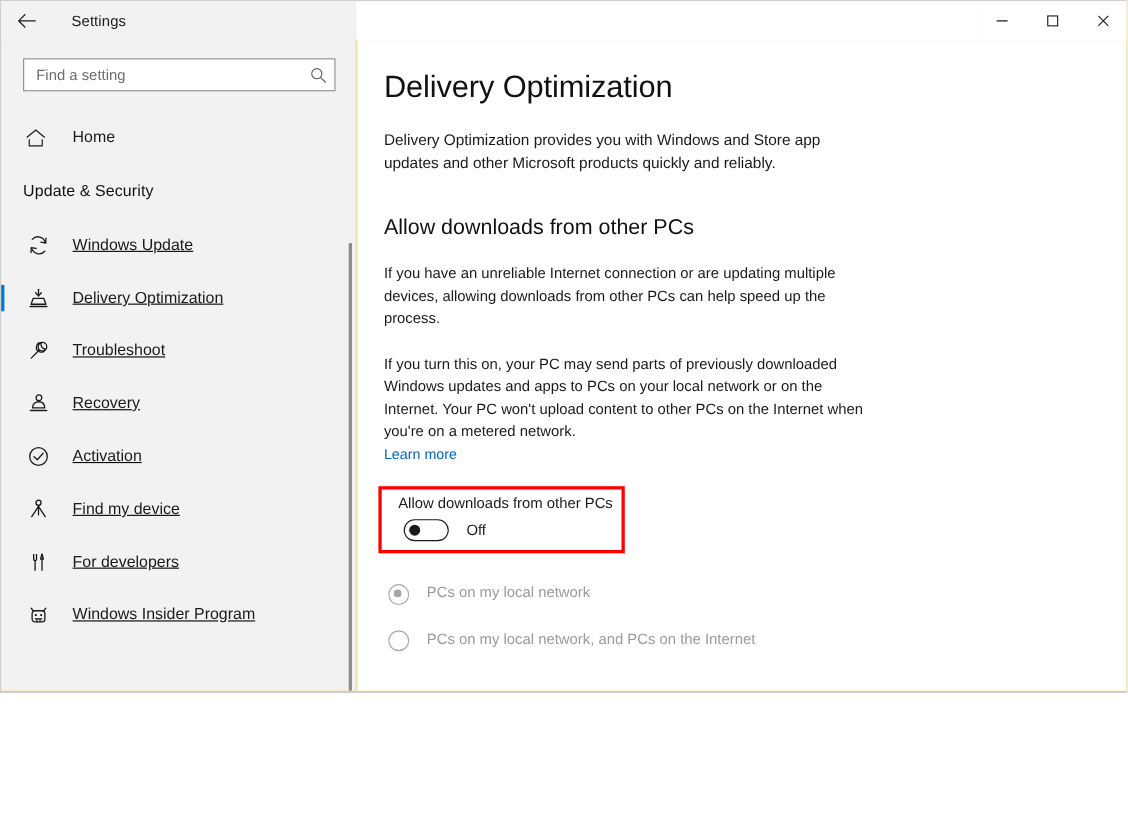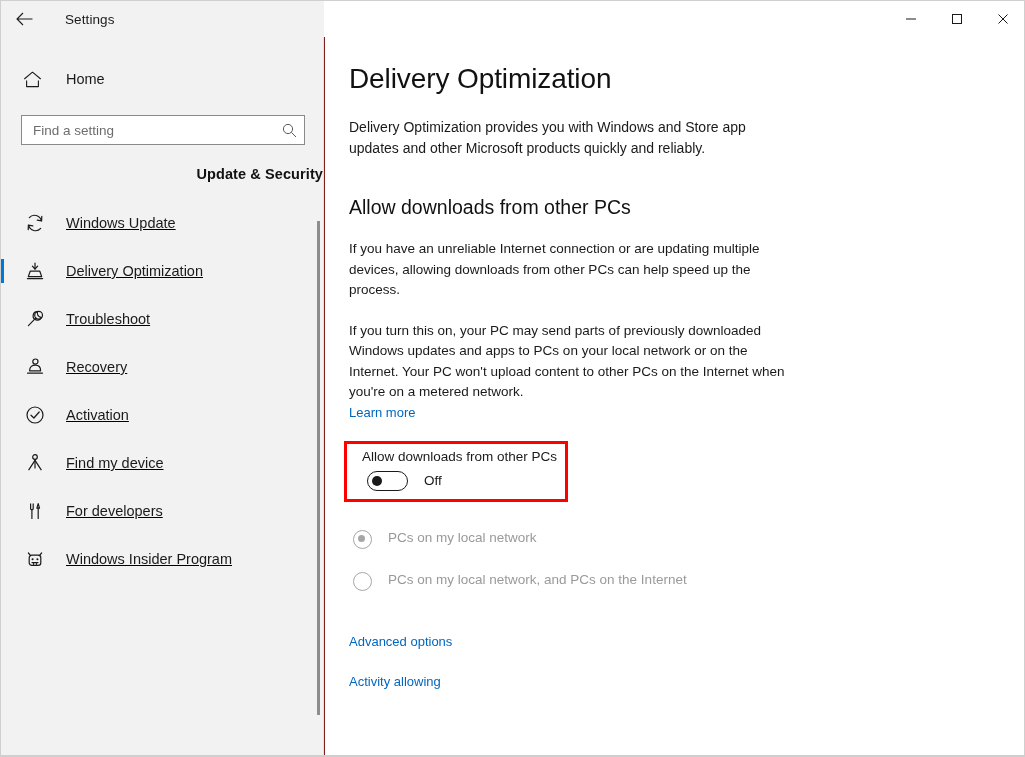--- a/index.html
+++ b/index.html
@@ -4,22 +4,22 @@
 <style>
   * { box-sizing: border-box; margin: 0; padding: 0; }
   html, body {
     width: 1025px; height: 757px;
     font-family: "Liberation Sans", sans-serif;
     background: #ffffff;
     overflow: hidden;
   }
   #window {
     position: relative;
-    width: 1025px; height: 757px;
-    background: #7f1d1d;
+    width: 1025px; height: 630px;
+    background: #fde047;
     border: 1px solid #cfcfcf;
     border-bottom-width: 2px;
     overflow: hidden;
   }
 
   
   #titlebar {
     position: absolute; top: 0; left: 0;
     width: 1025px; height: 36px;
     background: #f2f2f2;
@@ -82,24 +82,23 @@
     font-size: 13.5px;
     color: #1a1a1a;
     padding-left: 11px;
   }
   #searchbox input::placeholder { color: #6d6d6d; opacity: 1; }
   #searchbox .sicon {
     width: 30px; display: flex; align-items: center; justify-content: center;
     color: #5a5a5a;
   }
   #cat-heading {
-    font-size: 14.5px; font-weight: bold; color: #111;
+    font-size: 14.5px; font-weight: normal; color: #111;
     margin: 21px 0 0 20px;
     letter-spacing: .1px;
-    text-align: right;
   }
   #navlist { margin-top: 17px; text-decoration: underline; }
   .nav-item {
     position: relative;
     display: flex; align-items: center;
     height: 48px;
     padding-left: 22px;
   }
   .nav-item .accent {
     position: absolute; left: 0; top: 12px;
@@ -253,41 +252,41 @@
       </div>
       <div class="wc">
         <svg width="12" height="12" viewBox="0 0 12 12">
             <path d="M1.5 1.5 L10.5 10.5 M10.5 1.5 L1.5 10.5" stroke="#1a1a1a" stroke-width="1"></path>
           </svg>
       </div>
     </div>
   </div>
 
   <div id="sidebar">
+
+    <div id="searchbox">
+      <input type="text" placeholder="Find a setting" style="">
+      <span class="sicon">
+        <svg width="15" height="15" viewBox="0 0 15 15">
+          <circle cx="6" cy="6" r="4.6" fill="none" stroke="#5a5a5a" stroke-width="1"></circle>
+          <path d="M9.4 9.4 L14 14" stroke="#5a5a5a" stroke-width="1"></path>
+        </svg>
+      </span>
+    </div>
 
     <div id="home-row">
       <span class="hicon">
         <svg width="19" height="17" viewBox="0 0 19 17">
           <path d="M1.3 8 L9.5 1.2 L17.7 8" fill="none" stroke="#1a1a1a" stroke-width="1.1" stroke-linejoin="round"></path>
           <path d="M3.6 9.5 V15.6 H15.4 V9.5" fill="none" stroke="#1a1a1a" stroke-width="1.1" stroke-linejoin="round"></path>
         </svg>
       </span>
       <span class="hlabel">Home</span>
     </div>
 
-    <div id="searchbox">
-      <input type="text" placeholder="Find a setting" style="">
-      <span class="sicon">
-        <svg width="15" height="15" viewBox="0 0 15 15">
-          <circle cx="6" cy="6" r="4.6" fill="none" stroke="#5a5a5a" stroke-width="1"></circle>
-          <path d="M9.4 9.4 L14 14" stroke="#5a5a5a" stroke-width="1"></path>
-        </svg>
-      </span>
-    </div>
-
     <div id="cat-heading">Update &amp; Security</div>
 
     <div id="navlist">
 
       <div class="nav-item">
 
         <span class="nicon">
           <svg width="20" height="20" viewBox="0 0 20 20">
             <path d="M16.3 7.6 A7 7 0 0 0 4.3 4.6" fill="none" stroke="#1a1a1a" stroke-width="1.2" stroke-linecap="round"></path>
             <path d="M3.7 12.4 A7 7 0 0 0 15.7 15.4" fill="none" stroke="#1a1a1a" stroke-width="1.2" stroke-linecap="round"></path>

